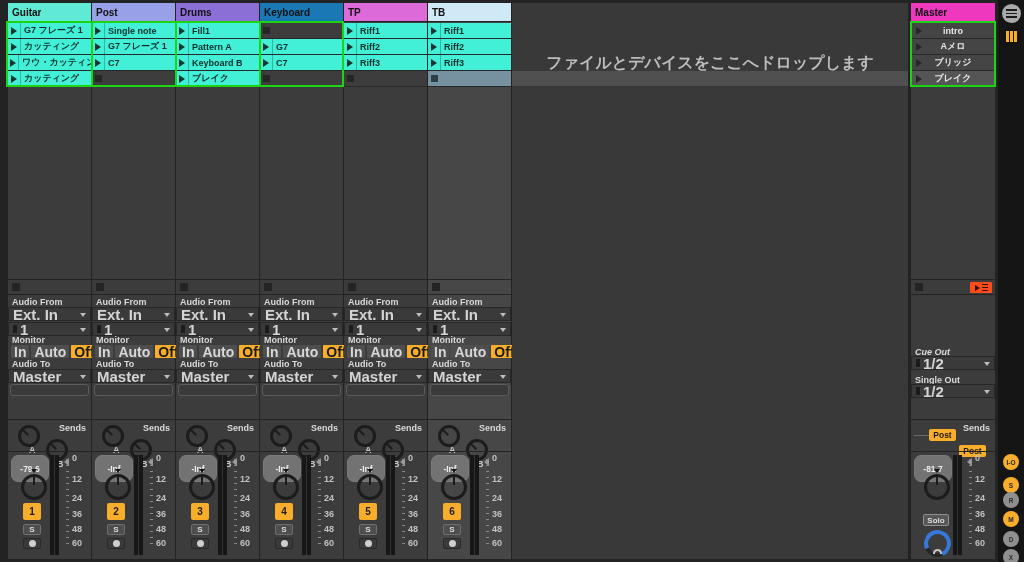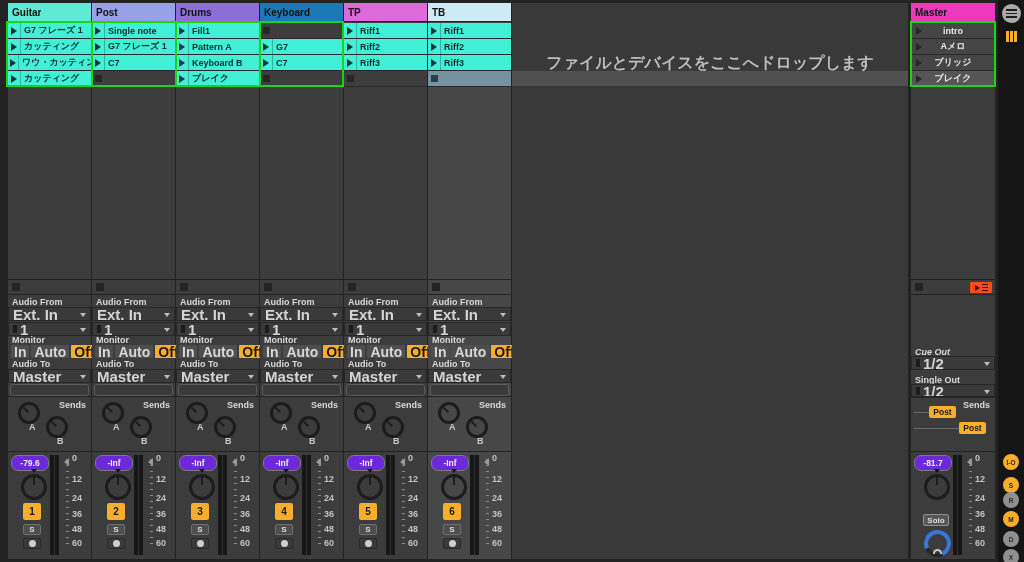--- a/index.html
+++ b/index.html
@@ -41,37 +41,37 @@
   .chooser .val { font-size:15px; font-weight:700; color:#d4d4d4; flex:1; white-space:nowrap; overflow:hidden; }
   .chooser .arr { width:0; height:0; border:3px solid transparent; border-top:4px solid #bdbdbd; margin-top:4px; }
   .mini { width:4px; height:8px; background:#1c1c1c; margin-right:3px; flex:none; }
   .monrow { position:absolute; left:3px; top:342px; height:13px; display:flex; gap:2px; }
   .mbtn { height:13px; padding:0 3px; background:#4e4e4e; color:#d6d6d6; font-size:14px; font-weight:700;
           display:flex; align-items:center; border-radius:1px; }
   .mbtn.active { background:#f9ae2b; color:#1a1a1a; }
   .emptybox { position:absolute; left:2px; right:2px; top:381px; height:12px; background:#3a3a3a;
               border:1px solid #5c5c5c; border-radius:3px; }
 
-  .sends { position:absolute; top:393px; left:0; right:0; height:51px; border-top:1px solid #232323; }
+  .sends { position:absolute; top:416px; left:0; right:0; height:51px; border-top:1px solid #232323; }
   .sends-lbl { position:absolute; right:5px; top:3px; font-size:9px; font-weight:700; color:#d8d8d8; }
   .knob { position:absolute; width:22px; height:22px; border-radius:50%; border:3px solid #1c1c1c; }
   .knob .ptr { position:absolute; left:50%; top:-1px; width:2px; height:8px; background:#1c1c1c;
                transform-origin:50% 9px; transform:translateX(-50%) rotate(-45deg); }
   .knob-a { left:10px; top:5px; } .knob-b { left:38px; top:19px; }
   .knob-lbl { position:absolute; font-size:9px; font-weight:700; color:#c9c9c9; }
   .kla { left:21px; top:25px; } .klb { left:49px; top:39px; }
   .sendline { position:absolute; height:1px; background:#6a6a6a; }
   .sl-a { left:3px; top:15px; width:15px; } .sl-b { left:3px; top:31px; width:45px; }
   .post { position:absolute; width:27px; height:12px; background:#f9ae2b; border-radius:2px; color:#1c1c1c;
           font-size:8.5px; font-weight:700; display:flex; align-items:center; justify-content:center; }
   .post-a { left:18px; top:9px; } .post-b { left:48px; top:25px; }
 
   .mixer { position:absolute; top:448px; left:0; right:0; height:108px; border-top:1px solid #232323; }
-  .pill { position:absolute; left:3px; top:3px; width:38px; height:16px; border:1px solid #7a7a7a;
-          border-radius:7px; background:#6d28d9; color:#ececec; font-size:8.5px; font-weight:700;
+  .pill { position:absolute; left:3px; top:3px; width:38px; height:27px; border:1px solid #7a7a7a;
+          border-radius:7px; background:#737373; color:#ececec; font-size:8.5px; font-weight:700;
           display:flex; align-items:center; justify-content:center; }
   .panmark { position:absolute; left:23px; top:17px; width:0; height:0; border:3px solid transparent;
              border-top:4px solid #161616; }
   .panknob { position:absolute; left:13px; top:22px; width:26px; height:26px; border-radius:50%;
              border:3px solid #1c1c1c; }
   .panknob .pptr { position:absolute; left:50%; top:-1px; width:2px; height:9px; background:#1c1c1c;
                    transform:translateX(-50%); }
   .numbtn { position:absolute; left:15px; top:51px; width:18px; height:17px; background:#f9ae2b;
             border-radius:2px; color:#1c1c1c; font-size:10px; font-weight:700; display:flex;
             align-items:center; justify-content:center; }

